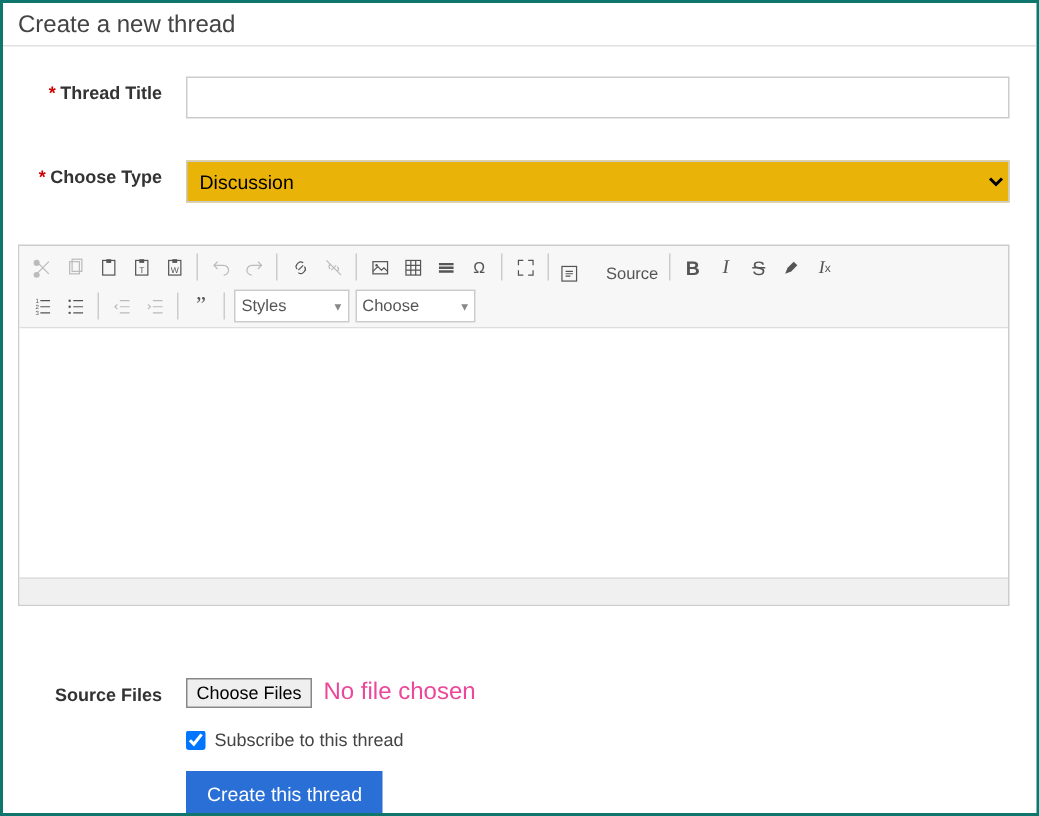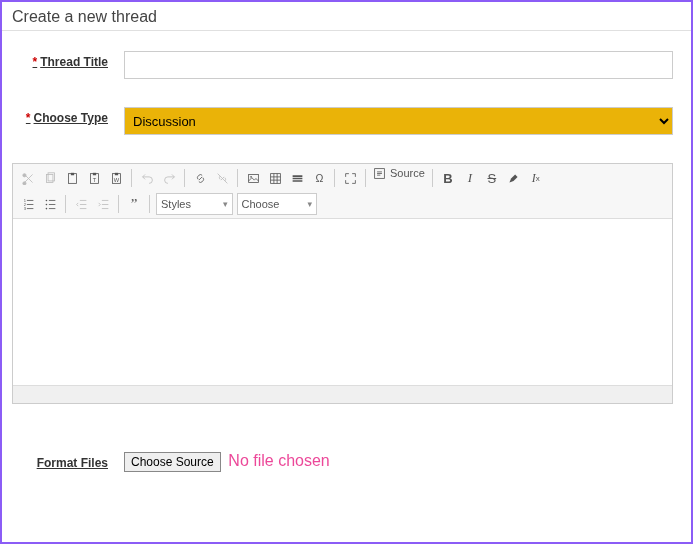--- a/index.html
+++ b/index.html
@@ -1,32 +1,32 @@
 <!DOCTYPE html>
 <html><head>
 <meta charset="utf-8">
 <style>
 * { box-sizing: border-box; margin: 0; padding: 0; }
 body { font-family: Arial, Helvetica, sans-serif; font-size: 13px; color: #333; }
-.container { width: 693px; height: 544px; border: 2px solid #8b5cf6; background: #fff; overflow: hidden; }
+.container { width: 693px; height: 544px; border: 2px solid #0f766e; background: #fff; overflow: hidden; }
 .header { padding: 6px 10px 4px; border-bottom: 1px solid #e0e0e0; font-size: 16px; color: #444; font-weight: 400; }
 .form-body { padding: 20px 10px 10px 10px; }
 .row { display: flex; margin-bottom: 28px; }
 .row.tight { margin-bottom: 14px; }
-.label-col { width: 112px; text-align: right; padding-right: 16px; padding-top: 4px; font-size: 12px; color: #333; font-weight: bold; text-decoration: underline; }
+.label-col { width: 112px; text-align: right; padding-right: 16px; padding-top: 4px; font-size: 12px; color: #333; font-weight: bold; }
 .req { color: #c00; margin-right: 3px; }
 .field-col { flex: 1; padding-right: 8px; }
 .text-input { width: 100%; height: 28px; border: 1px solid #ccc; padding: 4px 6px; font-size: 13px; }
 .select-ctl { width: 100%; height: 28px; border: 1px solid #ccc; padding: 2px 4px; font-size: 13px; background: #eab308; }
 .editor { border: 1px solid #ccc; width: 100%; }
 .toolbar { background: #f7f7f7; border-bottom: 1px solid #ddd; padding: 3px 4px; display: flex; flex-wrap: wrap; align-items: center; row-gap: 2px; }
 .tb-sep { width: 1px; height: 18px; background: #ccc; margin: 0 4px; }
 .tb-btn { width: 22px; height: 22px; display: inline-flex; align-items: center; justify-content: center; color: #555; cursor: pointer; }
 .tb-btn.disabled { color: #bbb; }
-.tb-source { display: inline-flex; align-items: flex-start; gap: 4px; padding: 0 3px; height: 22px; color: #555; cursor: pointer; font-size: 11px; }
+.tb-source { display: inline-flex; align-items: flex-end; gap: 18px; padding: 0 3px; height: 22px; color: #555; cursor: pointer; font-size: 11px; }
 .tb-combo { display: inline-flex; align-items: center; height: 22px; padding: 0 4px; border: 1px solid #ccc; background: #fff; font-size: 11px; color: #555; margin: 0 2px; cursor: pointer; gap: 4px; }
 .tb-combo-arrow { font-size: 9px; color: #888; }
 .editor-area { height: 166px; background: #fff; padding: 6px; outline: none; }
 .editor-footer { height: 18px; background: #f0f0f0; border-top: 1px solid #ddd; }
 .file-btn { font-size: 12px; padding: 2px 6px; border: 1px solid #888; background: #efefef; cursor: pointer; }
 .file-status { font-size: 16px; color: #ec4899; margin-left: 4px; }
 .checkbox-row { display: flex; align-items: center; gap: 6px; font-size: 12px; color: #444; }
 .primary-btn { background: #2a6fd6; color: #fff; border: none; padding: 8px 14px; font-size: 13px; cursor: pointer; }
 svg { display: block; }
 </style>
@@ -220,27 +220,39 @@
             </span>
           </div>
           <div class="editor-area" contenteditable="true" style=""></div>
           <div class="editor-footer"></div>
         </div>
       </div>
     </div>
 
     <div class="row tight">
       <div class="label-col">
-        <span>Format Files</span>
-      </div>
-      <div class="field-col">
-        <button class="file-btn">Choose Source</button>
+        <span>Source Files</span>
+      </div>
+      <div class="field-col">
+        <button class="file-btn">Choose Files</button>
         <span class="file-status">No file chosen</span>
       </div>
     </div>
 
+    <div class="row tight">
+      <div class="label-col"></div>
+      <div class="field-col">
+        <label class="checkbox-row">
+          <input type="checkbox" checked="" style="">
+          <span>Subscribe to this thread</span>
+        </label>
+      </div>
+    </div>
 
     <div class="row" style="margin-bottom:0;">
       <div class="label-col"></div>
+      <div class="field-col">
+        <button class="primary-btn">Create this thread</button>
+      </div>
     </div>
 
   </div>
 </div>
 
 </body></html>

